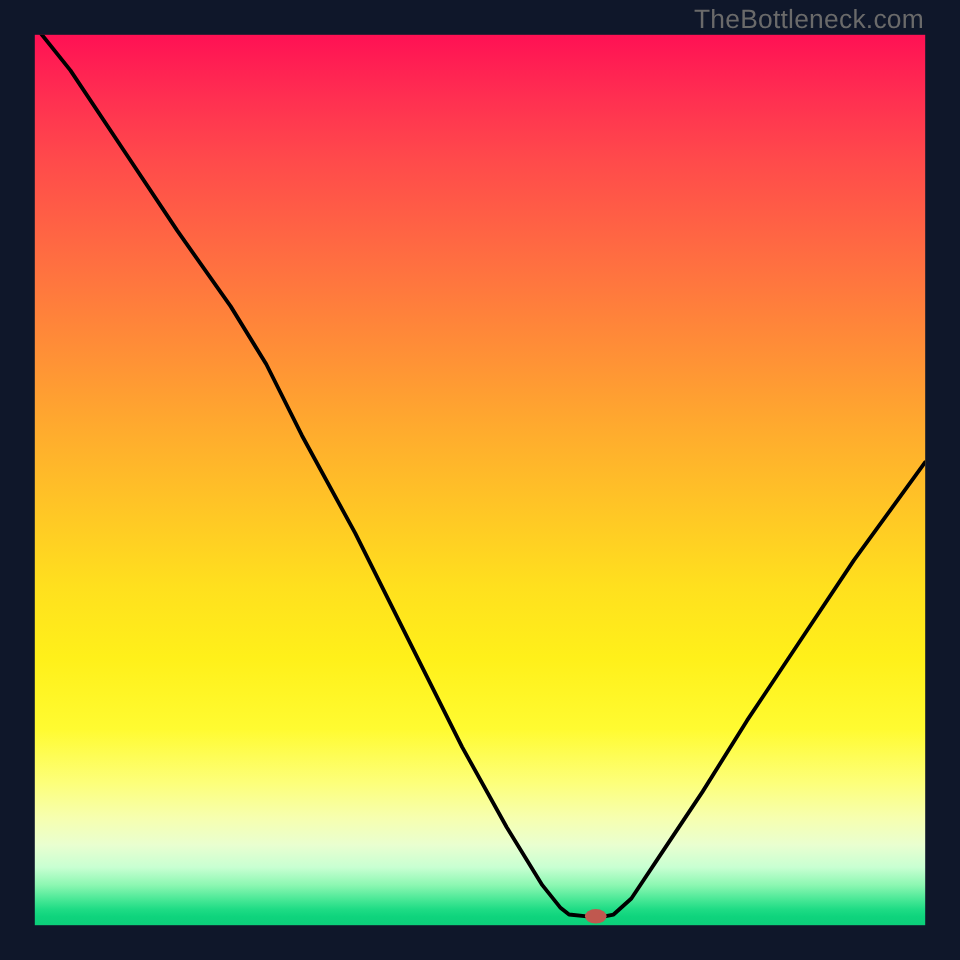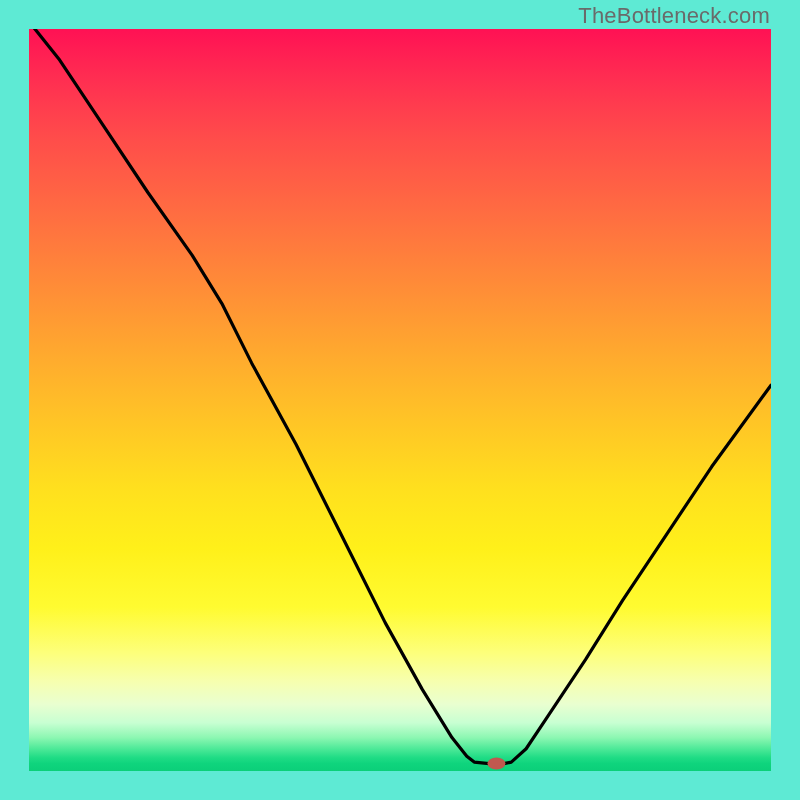--- a/index.html
+++ b/index.html
@@ -8,21 +8,21 @@
     width: 800px;
     height: 800px;
     background: #000;
     overflow: hidden;
     font-family: Arial, Helvetica, sans-serif;
   }
   .frame {
     position: relative;
     width: 800px;
     height: 800px;
-    background: #5eead4;
+    background: #0f172a;
   }
   .plot-area {
     position: absolute;
     left: 29px;
     top: 29px;
     width: 742px;
     height: 742px;
     
     background: linear-gradient(to bottom,
       #ff1154 0%,

